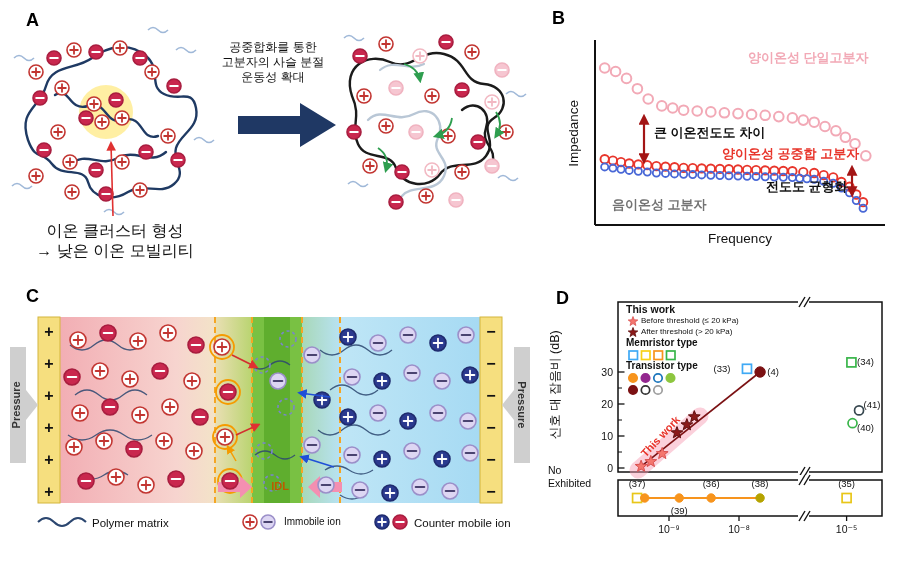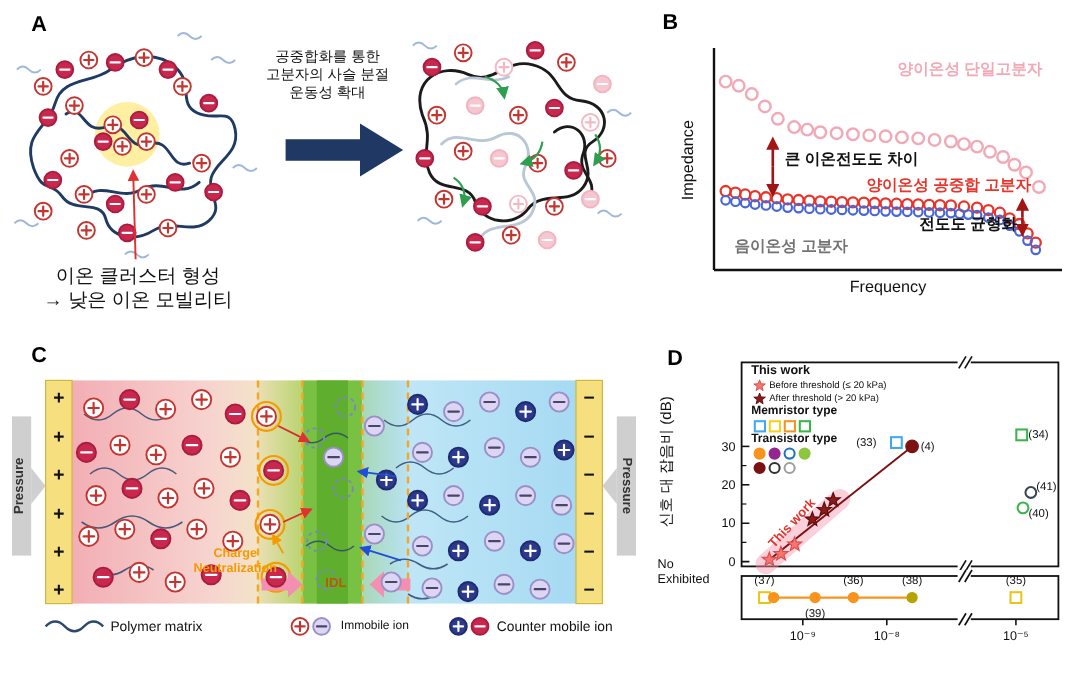--- a/index.html
+++ b/index.html
@@ -817,22 +817,20 @@
       <line x1="232" y1="70" x2="256" y2="82" stroke="#d32f2f" stroke-width="1.6" marker-end="url(#m-red)"></line>
       <line x1="236" y1="150" x2="258" y2="140" stroke="#d32f2f" stroke-width="1.6" marker-end="url(#m-red)"></line>
       <line x1="330" y1="112" x2="300" y2="108" stroke="#1f4fd8" stroke-width="1.6" marker-end="url(#m-blue)"></line>
       <line x1="334" y1="182" x2="302" y2="172" stroke="#1f4fd8" stroke-width="1.6" marker-end="url(#m-blue)"></line>
       <line x1="236" y1="176" x2="228" y2="162" stroke="#f59b00" stroke-width="1.5" marker-end="url(#m-orange)"></line>
     </g>
     </svg>
 
   <div class="txt ctr bold" style="left:-23px;top:398px;width:80px;font-size:11px;color:#333;transform:rotate(-90deg)">Pressure</div>
   <div class="txt ctr bold" style="left:481px;top:398px;width:80px;font-size:11px;color:#333;transform:rotate(90deg)">Pressure</div>
-  <div class="txt pre ctr bold" style="left:138px;top:455px;width:116px;font-size:10.5px;color:#f59b00">Charge
-Neutralization</div>
   <div class="txt ctr bold" style="left:264px;top:480px;width:32px;font-size:11px;color:#b85c00">IDL</div>
   <div class="txt" style="left:92px;top:516px;font-size:11.5px">Polymer matrix</div>
   <div class="txt" style="left:284px;top:516px;font-size:10px">Immobile ion</div>
   <div class="txt" style="left:414px;top:516px;font-size:11.5px">Counter mobile ion</div>
 
   <div class="plabel" style="left:556px;top:288px">D</div>
 
   <svg id="svgD" style="left:540px;top:285px" width="360" height="281" viewBox="0 0 360 281">
     <rect x="78" y="17" width="264" height="170" fill="#fff" stroke="#111" stroke-width="1.5"></rect>
     <rect x="78" y="195" width="264" height="36" fill="#fff" stroke="#111" stroke-width="1.5"></rect>

